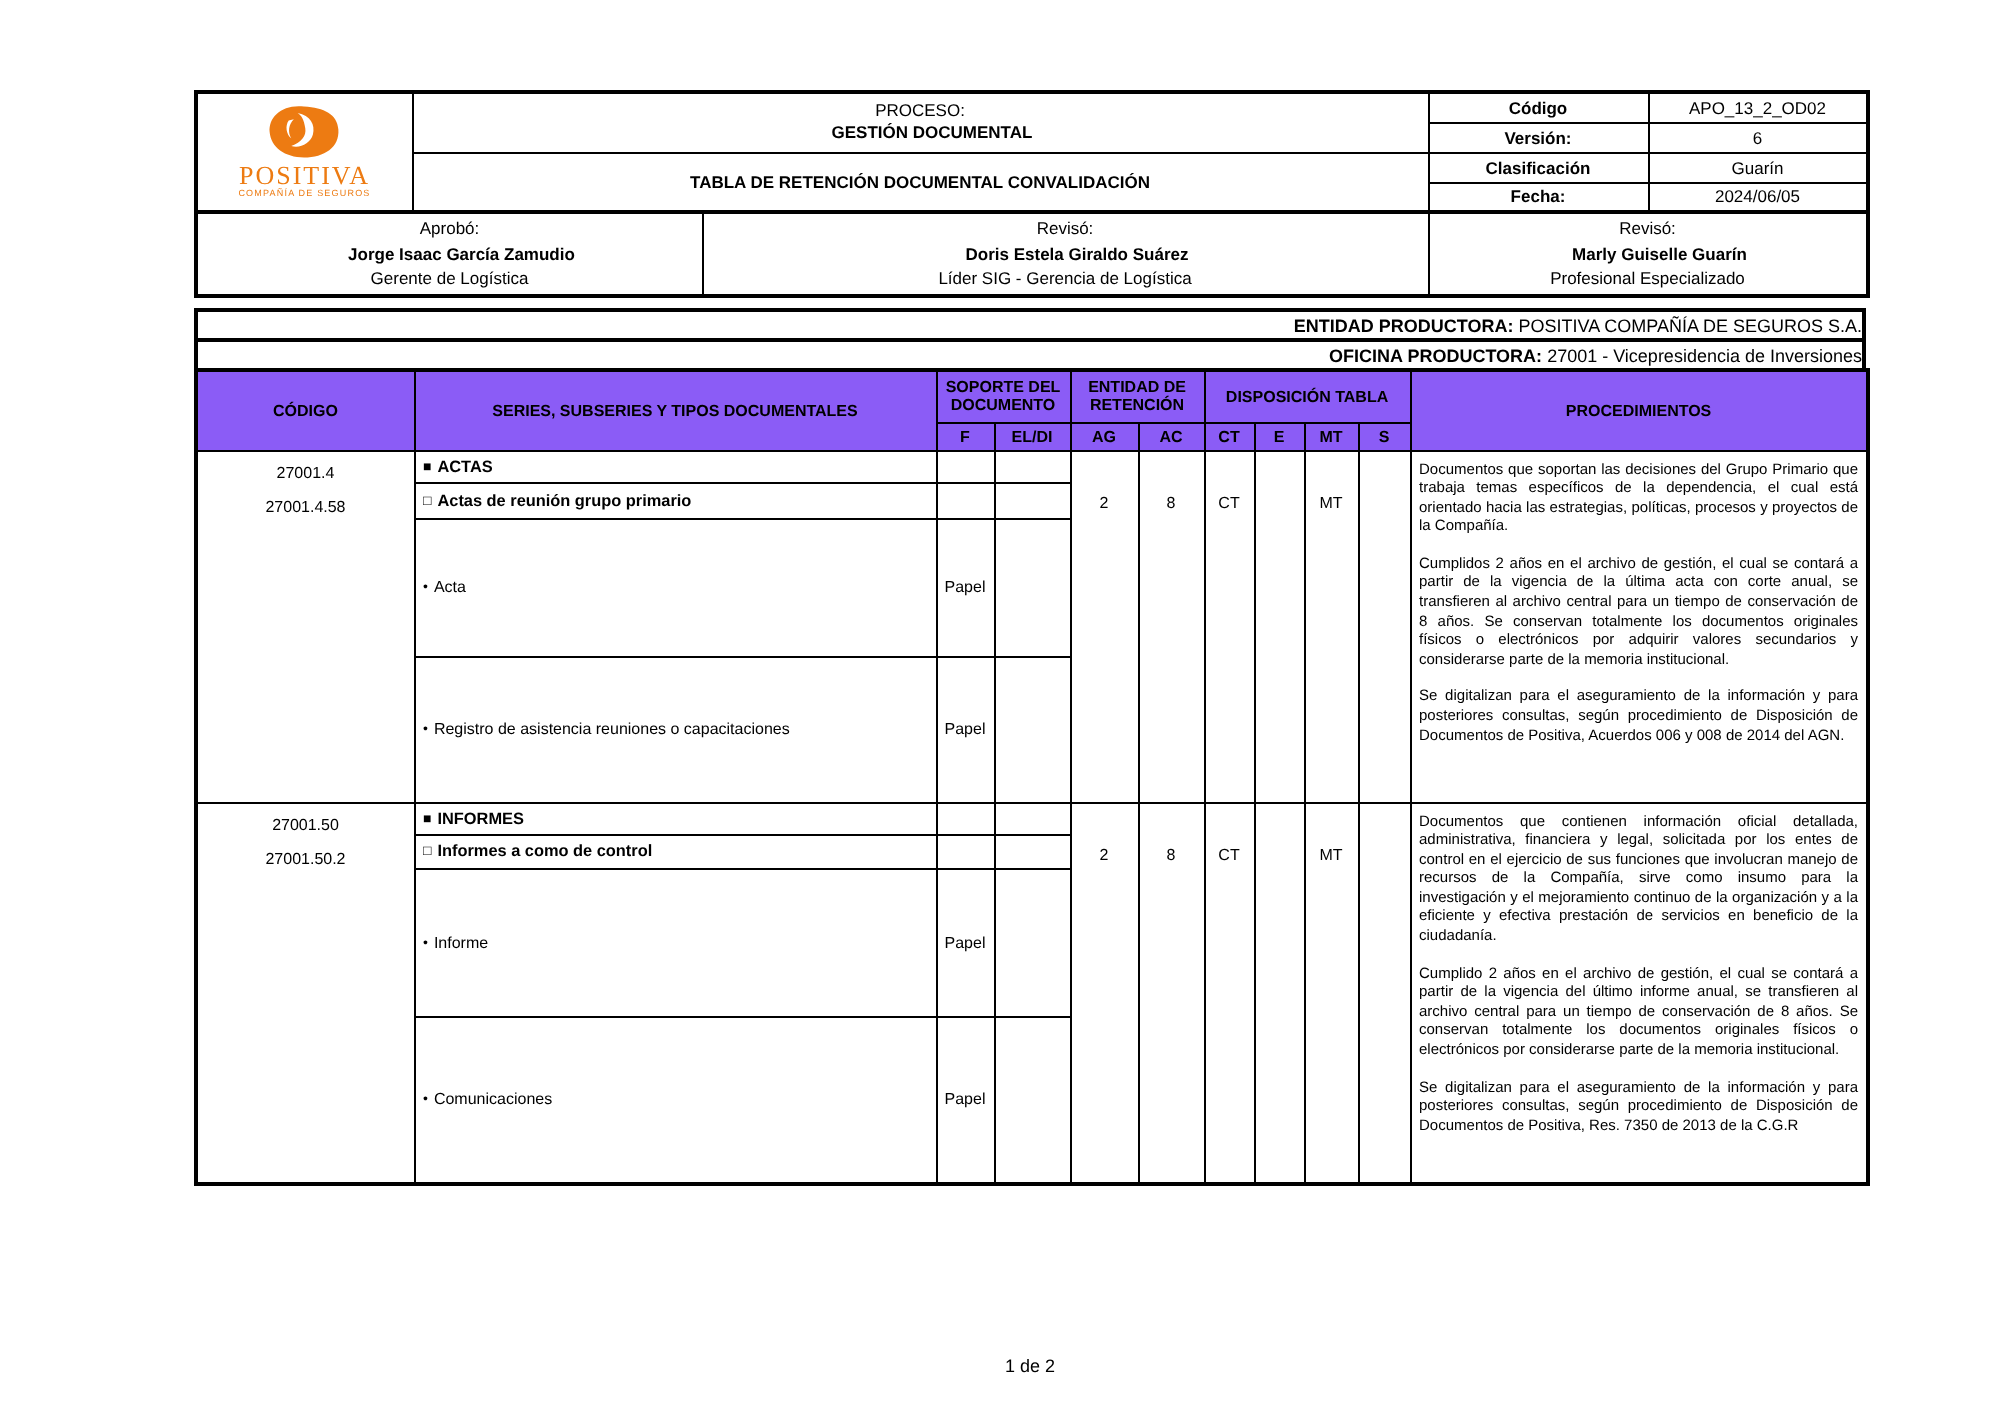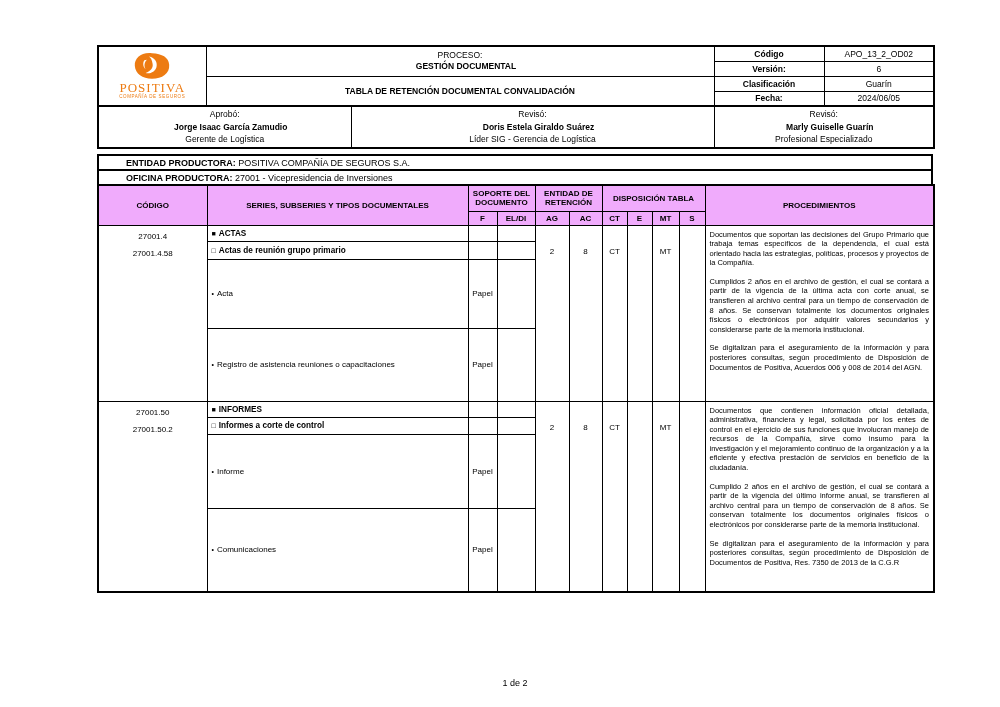--- a/index.html
+++ b/index.html
@@ -28,26 +28,26 @@
   .title-cell { font-size: 9px; font-weight: bold; }
   .meta-label { font-weight: bold; }
 
   
   .sig-table { border: 2px solid #000; margin-top: -2px; }
   .sig-table td { border: 1px solid #000; font-size: 8.5px; text-align: center; }
   .sig-table div { line-height: 12.5px; }
 
   
   .prod-table { border: 2px solid #000; margin-top: 5px; }
-  .prod-table td { border: 2px solid #000; font-size: 9px; text-align: left; padding-left: 15px; }
+  .prod-table td { border: 2px solid #000; font-size: 9px; text-align: right; padding-left: 3px; }
 
   
   .main-table { border: 2px solid #000; margin-top: -2px; }
   .main-table td { border: 1px solid #000; font-size: 8px; }
-  .th { background: #f0abfc; font-weight: bold; text-align: center; font-size: 8px; line-height: 9px; padding: 1px 2px; }
+  .th { background: #8b5cf6; font-weight: bold; text-align: center; font-size: 8px; line-height: 9px; padding: 1px 2px; }
   .c-code { text-align: center; vertical-align: top; }
   .c-code div { line-height: 17px; }
   .c-code div:first-child { padding-top: 2px; }
   .c-series { text-align: left; padding-left: 4px; }
   .t-title { font-weight: bold; font-size: 8.2px; }
   .mk { display: inline-block; font-size: 7px; margin-right: 3px; transform: translateY(-0.5px); }
   .c-val { text-align: center; vertical-align: top; padding-top: 21px; }
   .c-papel { text-align: center; }
   .c-proc { vertical-align: top; text-align: justify; padding: 4px 4px 2px 4px; }
   .c-proc p { margin: 0 0 9px 0; font-size: 7.5px; line-height: 9.6px; }
@@ -250,21 +250,21 @@
       <td rowspan="4" class="c-val">MT</td>
       <td rowspan="4" class="c-val"></td>
       <td rowspan="4" class="c-proc">
         <p>Documentos que contienen información oficial detallada, administrativa, financiera y legal, solicitada por los entes de control en el ejercicio de sus funciones que involucran manejo de recursos de la Compañía, sirve como insumo para la investigación y el mejoramiento continuo de la organización y a la eficiente y efectiva prestación de servicios en beneficio de la ciudadanía.</p>
         <p>Cumplido 2 años en el archivo de gestión, el cual se contará a partir de la vigencia del último informe anual, se transfieren al archivo central para un tiempo de conservación de 8 años. Se conservan totalmente los documentos originales físicos o electrónicos por considerarse parte de la memoria institucional.</p>
         <p>Se digitalizan para el aseguramiento de la información y para posteriores consultas, según procedimiento de Disposición de Documentos de Positiva, Res. 7350 de 2013 de la C.G.R</p>
       </td>
     </tr>
     <tr style="height:17px">
       <td class="c-series dash-b">
-        <span class="mk">□</span><span class="t-title">Informes a corte de control</span>
+        <span class="mk">□</span><span class="t-title">Informes a como de control</span>
       </td>
       <td class="dash-b"></td>
       <td class="dash-b"></td>
     </tr>
     <tr style="height:74px">
       <td class="c-series dash-b">
         <span class="mk">•</span><span>Informe</span>
       </td>
       <td class="c-papel dash-b">Papel</td>
       <td class="dash-b"></td>

